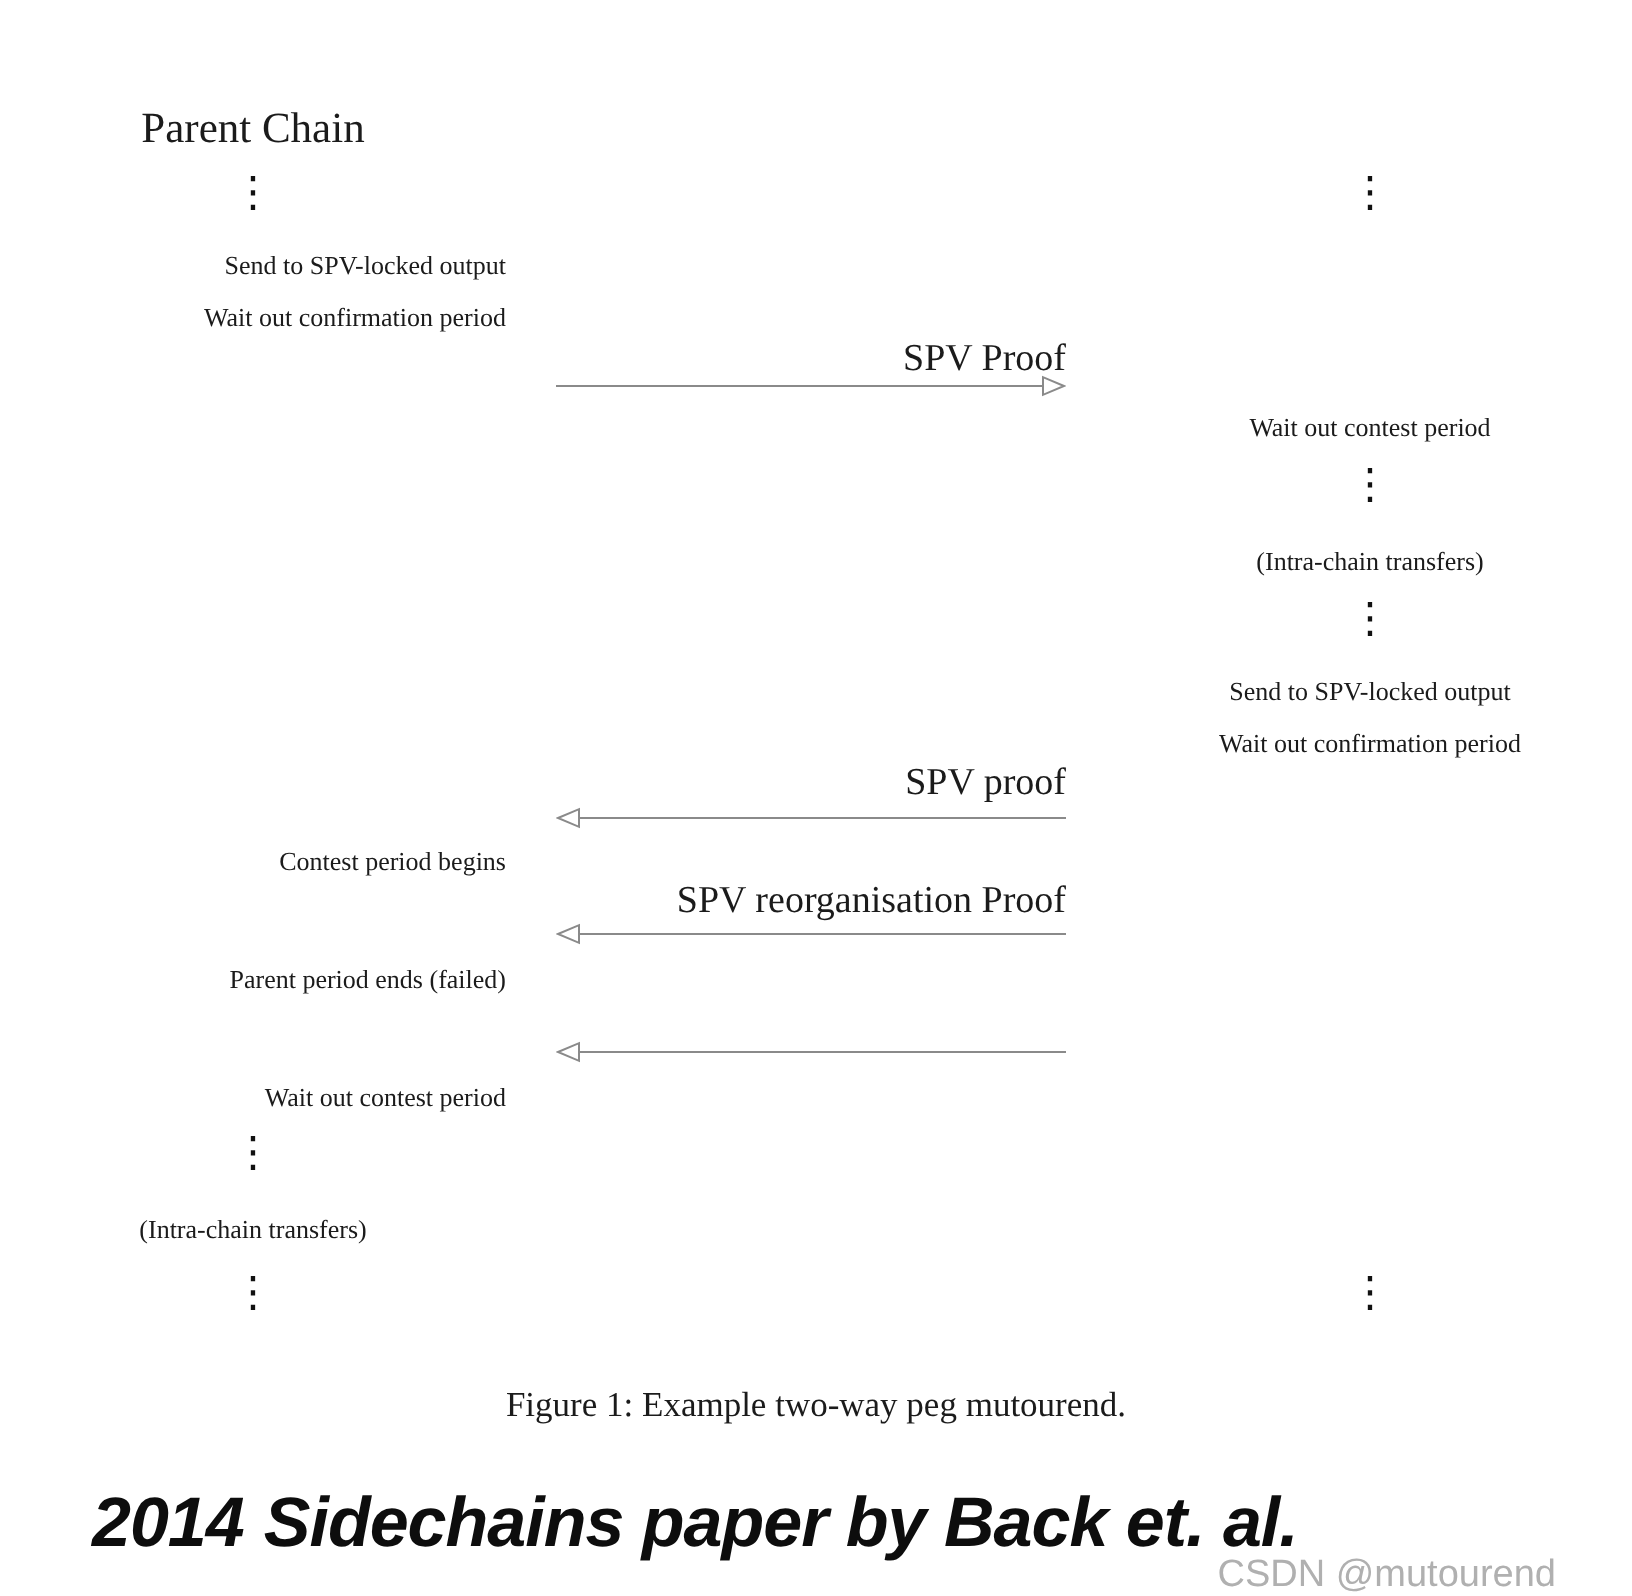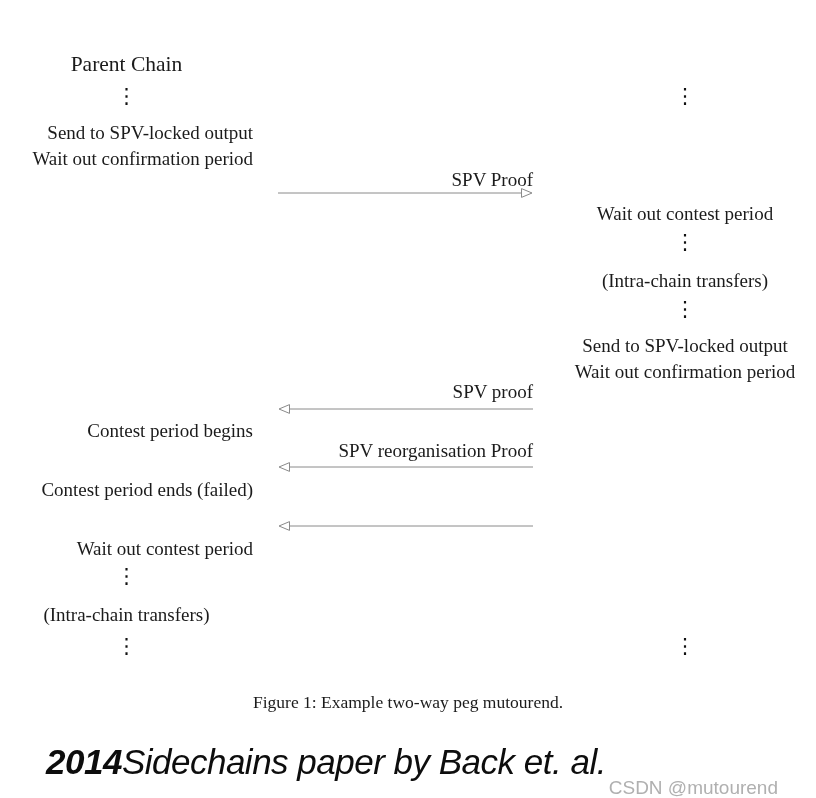--- a/index.html
+++ b/index.html
@@ -16,21 +16,21 @@
     background: #ffffff;
   }
   .abs { position: absolute; }
 
   
   .col-l { left: 0; width: 253px; }
   .col-r { left: 556px; width: 258px; text-align: center; }
   .right-align { text-align: right; }
   .center { text-align: center; }
   .chain-title { font-size: 21.5px; line-height: 24px; }
-  .step { font-size: 19px; line-height: 26px; }
+  .step { font-size: 13px; line-height: 26px; }
   .dots { font-size: 21px; line-height: 13px; letter-spacing: 0; color: #111; }
   .dots span { display: block; text-align: center; }
 
   
   .msg-label {
     left: 278px; width: 255px; text-align: right;
     font-size: 19px; line-height: 22px;
   }
   .arrow { left: 278px; width: 255px; height: 12px; }
   .arrow svg { display: block; }
@@ -44,21 +44,21 @@
   .footer-title {
     left: 46px; top: 742px; width: 760px;
     font-family: "Liberation Sans", sans-serif;
     font-style: italic;
     font-size: 35px; line-height: 40px;
     color: #0d0d0d;
     letter-spacing: -0.5px;
     white-space: nowrap;
   }
   .footer-year { font-weight: 800; margin-top: 24px; }
-  .footer-rest { font-weight: 400; }
+  .footer-rest { font-weight: 700; margin-left: 10px; }
 
   .watermark {
     right: 6px; top: 777px;
     font-family: "Liberation Sans", sans-serif;
     font-size: 19px;
     color: #b0b0b0;
   }
 </style>
 </head>
 <body>
@@ -68,21 +68,21 @@
   <div class="abs col-l center chain-title" style="top:52px">Parent Chain</div>
 
   <div class="abs col-l dots" style="top:90px">
     <span>⋮</span>
   </div>
 
   <div class="abs col-l right-align step" style="top:120px">Send to SPV-locked output</div>
   <div class="abs col-l right-align step" style="top:146px">Wait out confirmation period</div>
 
   <div class="abs col-l right-align step" style="top:418px">Contest period begins</div>
-  <div class="abs col-l right-align step" style="top:477px">Contest period ends (failed)</div>
+  <div class="abs col-l right-align step" style="top:477px">Parent period ends (failed)</div>
   <div class="abs col-l right-align step" style="top:536px">Wait out contest period</div>
 
   <div class="abs col-l dots" style="top:570px">
     <span>⋮</span>
   </div>
 
   <div class="abs col-l center step" style="top:602px">(Intra-chain transfers)</div>
 
   <div class="abs col-l dots" style="top:640px">
     <span>⋮</span>

